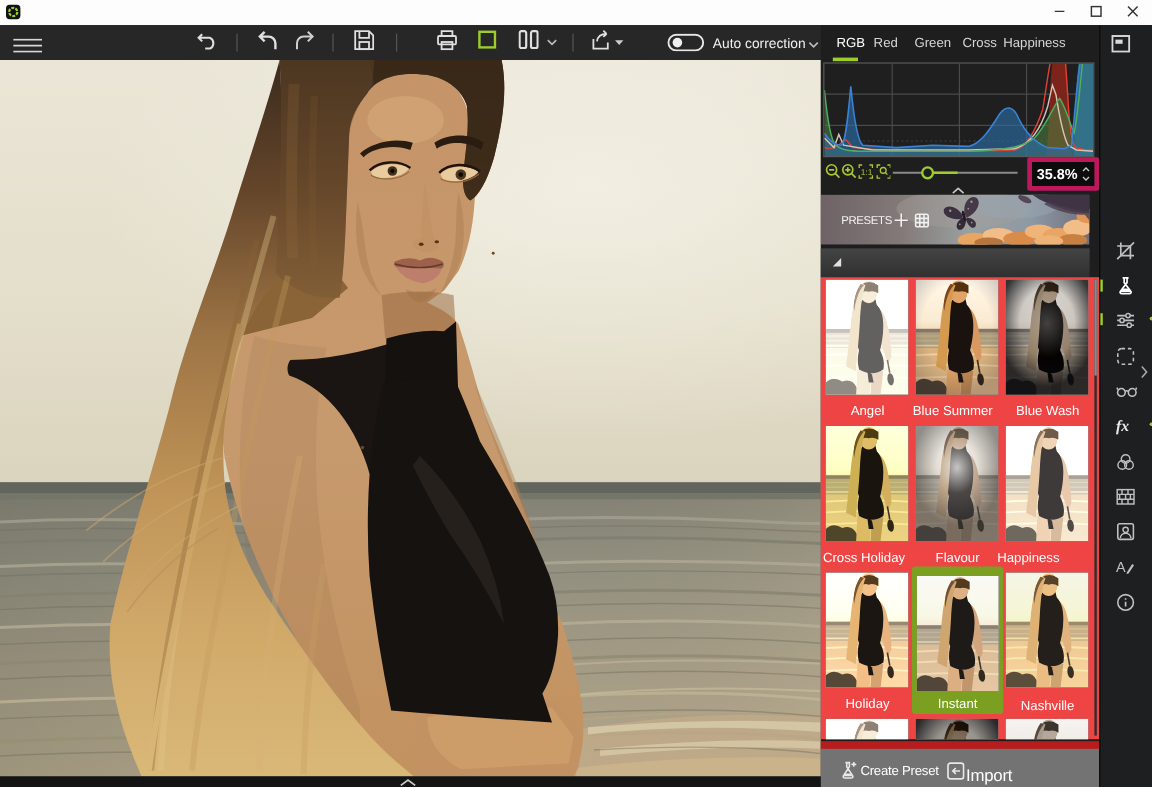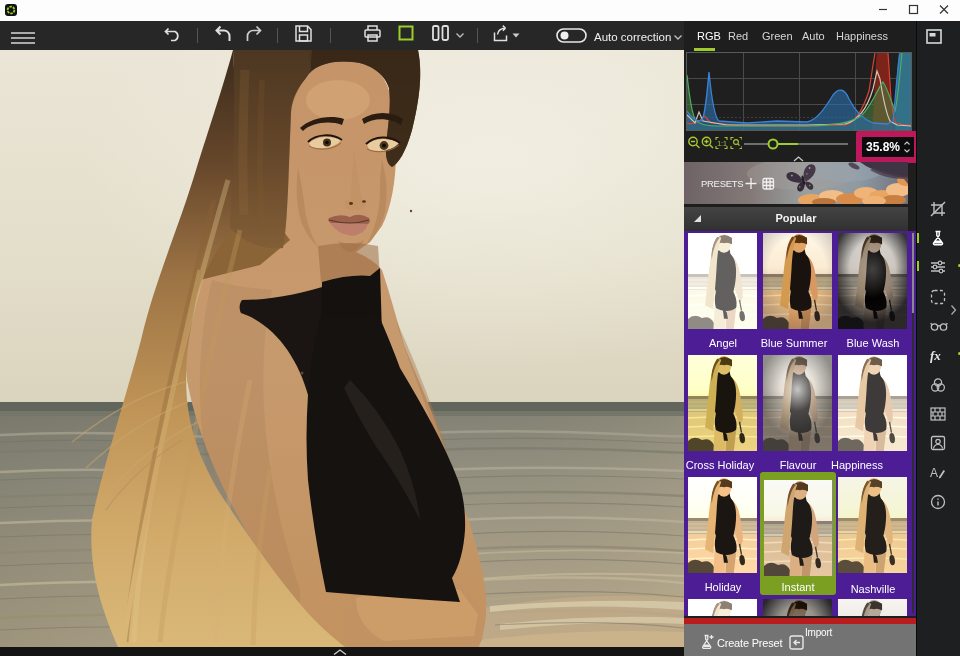--- a/index.html
+++ b/index.html
@@ -18,21 +18,21 @@
   
   #canvas{left:0;top:50px;width:684px;height:597px;background:#e7e2d1;overflow:hidden;}
   #bottomstrip{left:0;top:647px;width:684px;height:9px;background:#141414;}
   
   #rpanel{left:684px;top:21px;width:232px;height:635px;background:#1e1e1e;}
   .tab{position:absolute;top:9px;font-size:11px;color:#d6d6d6;}
   #hist{left:2px;top:31px;width:224px;height:77px;background:#1f1f1f;border:1px solid #5a5a5a;}
   #zoomrow{left:0px;top:108px;width:232px;height:28px;}
   #presetbanner{left:0px;top:141px;width:224px;height:42px;overflow:hidden;}
   #popularbar{left:0px;top:186px;width:224px;height:24px;background:linear-gradient(#444,#303030);}
-  #grid{left:0px;top:210px;width:232px;height:385px;background:#4c1d95;overflow:hidden;}
+  #grid{left:0px;top:210px;width:232px;height:385px;background:#ef4444;overflow:hidden;}
   .thumb{position:absolute;width:69px;height:96px;overflow:hidden;background:#888;}
   .thumb svg{display:block}
   .tlabel{position:absolute;width:80px;text-align:center;font-size:11px;color:#fff;}
   .selbox{left:76px;top:241px;width:76px;height:123px;background:#7ba021;border-radius:3px;}
   .f-angel{filter:contrast(.62) brightness(1.62) saturate(.45);}
   .f-bsummer{filter:saturate(1.25) brightness(1.04);}
   .f-bwash{filter:grayscale(.55) brightness(.84) contrast(1.12);}
   .f-cross{filter:sepia(.45) saturate(1.5) hue-rotate(12deg) brightness(1.04);}
   .f-flavour{filter:saturate(.7) contrast(.92) brightness(1.05);}
   .f-happy{filter:contrast(.78) brightness(1.38) saturate(.6);}
@@ -315,21 +315,21 @@
   <svg class="abs" style="left:333px;top:2px" width="14" height="6" viewBox="0 0 14 6">
       <path d="M1 5.5 L7 1 L13 5.5" fill="none" stroke="#c8c8c8" stroke-width="1.4"></path>
     </svg>
 </div>
 
 <div id="rpanel" class="abs">
   <div class="tab" style="left:13px;color:#fff">RGB</div>
   <div class="abs" style="left:10px;top:27px;width:21px;height:2.5px;background:#9ccd2a"></div>
   <div class="tab" style="left:44px">Red</div>
   <div class="tab" style="left:78px">Green</div>
-  <div class="tab" style="left:118px">Auto</div>
+  <div class="tab" style="left:118px">Cross</div>
   <div class="tab" style="left:152px">Happiness</div>
 
   <div id="hist" class="abs">
     <svg width="224" height="77" viewBox="0 0 224 77">
       <g stroke="#4a4a4a" stroke-width="1">
         <path d="M56.5 0 V77 M112.5 0 V77 M168.5 0 V77 M0 25.5 H224 M0 51.5 H224"></path>
       </g>
       <g stroke="#3e3e3e" stroke-width="1" stroke-dasharray="2 2">
           <path d="M0 64.5 H224"></path>
         </g>
@@ -375,21 +375,21 @@
       <text x="30.2" y="10.5" font-size="7" fill="#a8c832" font-family="Liberation Sans">1:1</text>
       <circle cx="49" cy="7" r="2.4" fill="none" stroke="#a8c832" stroke-width="1.1"></circle>
       <path d="M50.8 8.8 l1.7 1.7" stroke="#a8c832" stroke-width="1.1"></path>
     </svg>
     <svg class="abs" style="left:58px;top:8px" width="112" height="14" viewBox="0 0 112 14">
       <path d="M2 7 H106" stroke="#8a8a8a" stroke-width="1.6"></path>
       <path d="M94 7 H36" stroke="#9ccd2a" stroke-width="1.8" opacity="0"></path>
       <path d="M35 7 H56" stroke="#9ccd2a" stroke-width="2"></path>
       <circle cx="31" cy="7" r="4.5" fill="#1e1e1e" stroke="#9ccd2a" stroke-width="2"></circle>
     </svg>
-    <div class="abs" style="left:172px;top:2px;width:52px;height:20px;background:#0c0c0c;border:6px solid #be185d;border-radius:2px;">
+    <div class="abs" style="left:172px;top:2px;width:52px;height:20px;background:#0c0c0c;border:4px solid #be185d;border-radius:2px;">
       <div class="abs" style="right:14px;top:3px;font-size:12px;font-weight:bold;color:#fff">35.8%</div>
       <svg class="abs" style="right:2px;top:2px" width="10" height="16" viewBox="0 0 10 16">
         <path d="M2.5 5.5 L5 3 L7.5 5.5" fill="none" stroke="#ccc" stroke-width="1.1"></path>
         <path d="M2.5 10.5 L5 13 L7.5 10.5" fill="none" stroke="#ccc" stroke-width="1.1"></path>
       </svg>
     </div>
   </div>
   <svg class="abs" style="left:109px;top:135px" width="11" height="6" viewBox="0 0 11 6">
       <path d="M1 5 L5.5 1 L10 5" fill="none" stroke="#c8c8c8" stroke-width="1.3"></path>
     </svg>
@@ -446,21 +446,20 @@
         <rect x="79" y="16.5" width="10.5" height="10.5" rx="1.5"></rect>
         <path d="M82.5 16.5 v10.5 M86 16.5 v10.5 M79 20 h10.5 M79 23.5 h10.5"></path>
       </g>
     </svg>
   </div>
 
   <div id="popularbar" class="abs">
     <svg class="abs" style="left:9px;top:7px" width="9" height="9" viewBox="0 0 9 9">
         <path d="M8 1 V8 H1 Z" fill="#e0e0e0"></path>
       </svg>
-    <div class="abs" style="left:0;top:5px;width:224px;text-align:center;font-size:11px;font-weight:bold;color:#f2f2f2">Popular</div>
   </div>
 
   <svg width="0" height="0" style="position:absolute">
     <defs>
       <linearGradient id="msky" x1="0" y1="0" x2="0" y2="1">
         <stop offset="0" stop-color="#f6efe2"></stop>
           <stop offset=".8" stop-color="#eee2cf"></stop>
           <stop offset="1" stop-color="#e3d4bd"></stop>
       </linearGradient>
       <linearGradient id="msand" x1="0" y1="0" x2="0" y2="1">
@@ -589,21 +588,21 @@
       </g>
       <path d="M4.2 10.5 h5 l1.1 2.4 h-7.2 Z" fill="#e8e8e8"></path>
     </svg>
     <div class="abs" style="left:33px;top:13px;font-size:11px;letter-spacing:-0.2px;color:#fff">Create Preset</div>
     <svg class="abs" style="left:105px;top:11px" width="15" height="15" viewBox="0 0 15 15">
       <g fill="none" stroke="#e8e8e8" stroke-width="1.4">
         <rect x="1" y="1" width="13" height="13" rx="2"></rect>
         <path d="M11 7.5 H5 M7.5 5 L5 7.5 L7.5 10"></path>
       </g>
     </svg>
-    <div class="abs" style="left:121px;top:3px;font-size:10px;letter-spacing:-0.2px;color:#fff">Import</div>
+    <div class="abs" style="left:121px;top:14px;font-size:14px;letter-spacing:-0.2px;color:#fff">Import</div>
   </div>
 
   <div class="abs" style="left:228px;top:212px;width:2px;height:380px;background:#2e2e2e"></div>
   <div class="abs" style="left:228px;top:212px;width:2px;height:80px;background:#8a8a8a"></div>
 </div>
 
 <div id="rstrip" class="abs">
   <svg class="sicon" style="top:8px;left:9px" width="16" height="15" viewBox="0 0 16 15">
     <rect x="1" y="1" width="14" height="13" fill="none" stroke="#d8d8d8" stroke-width="1.6"></rect>
     <rect x="3.5" y="4" width="6" height="3.5" fill="#d8d8d8"></rect>

